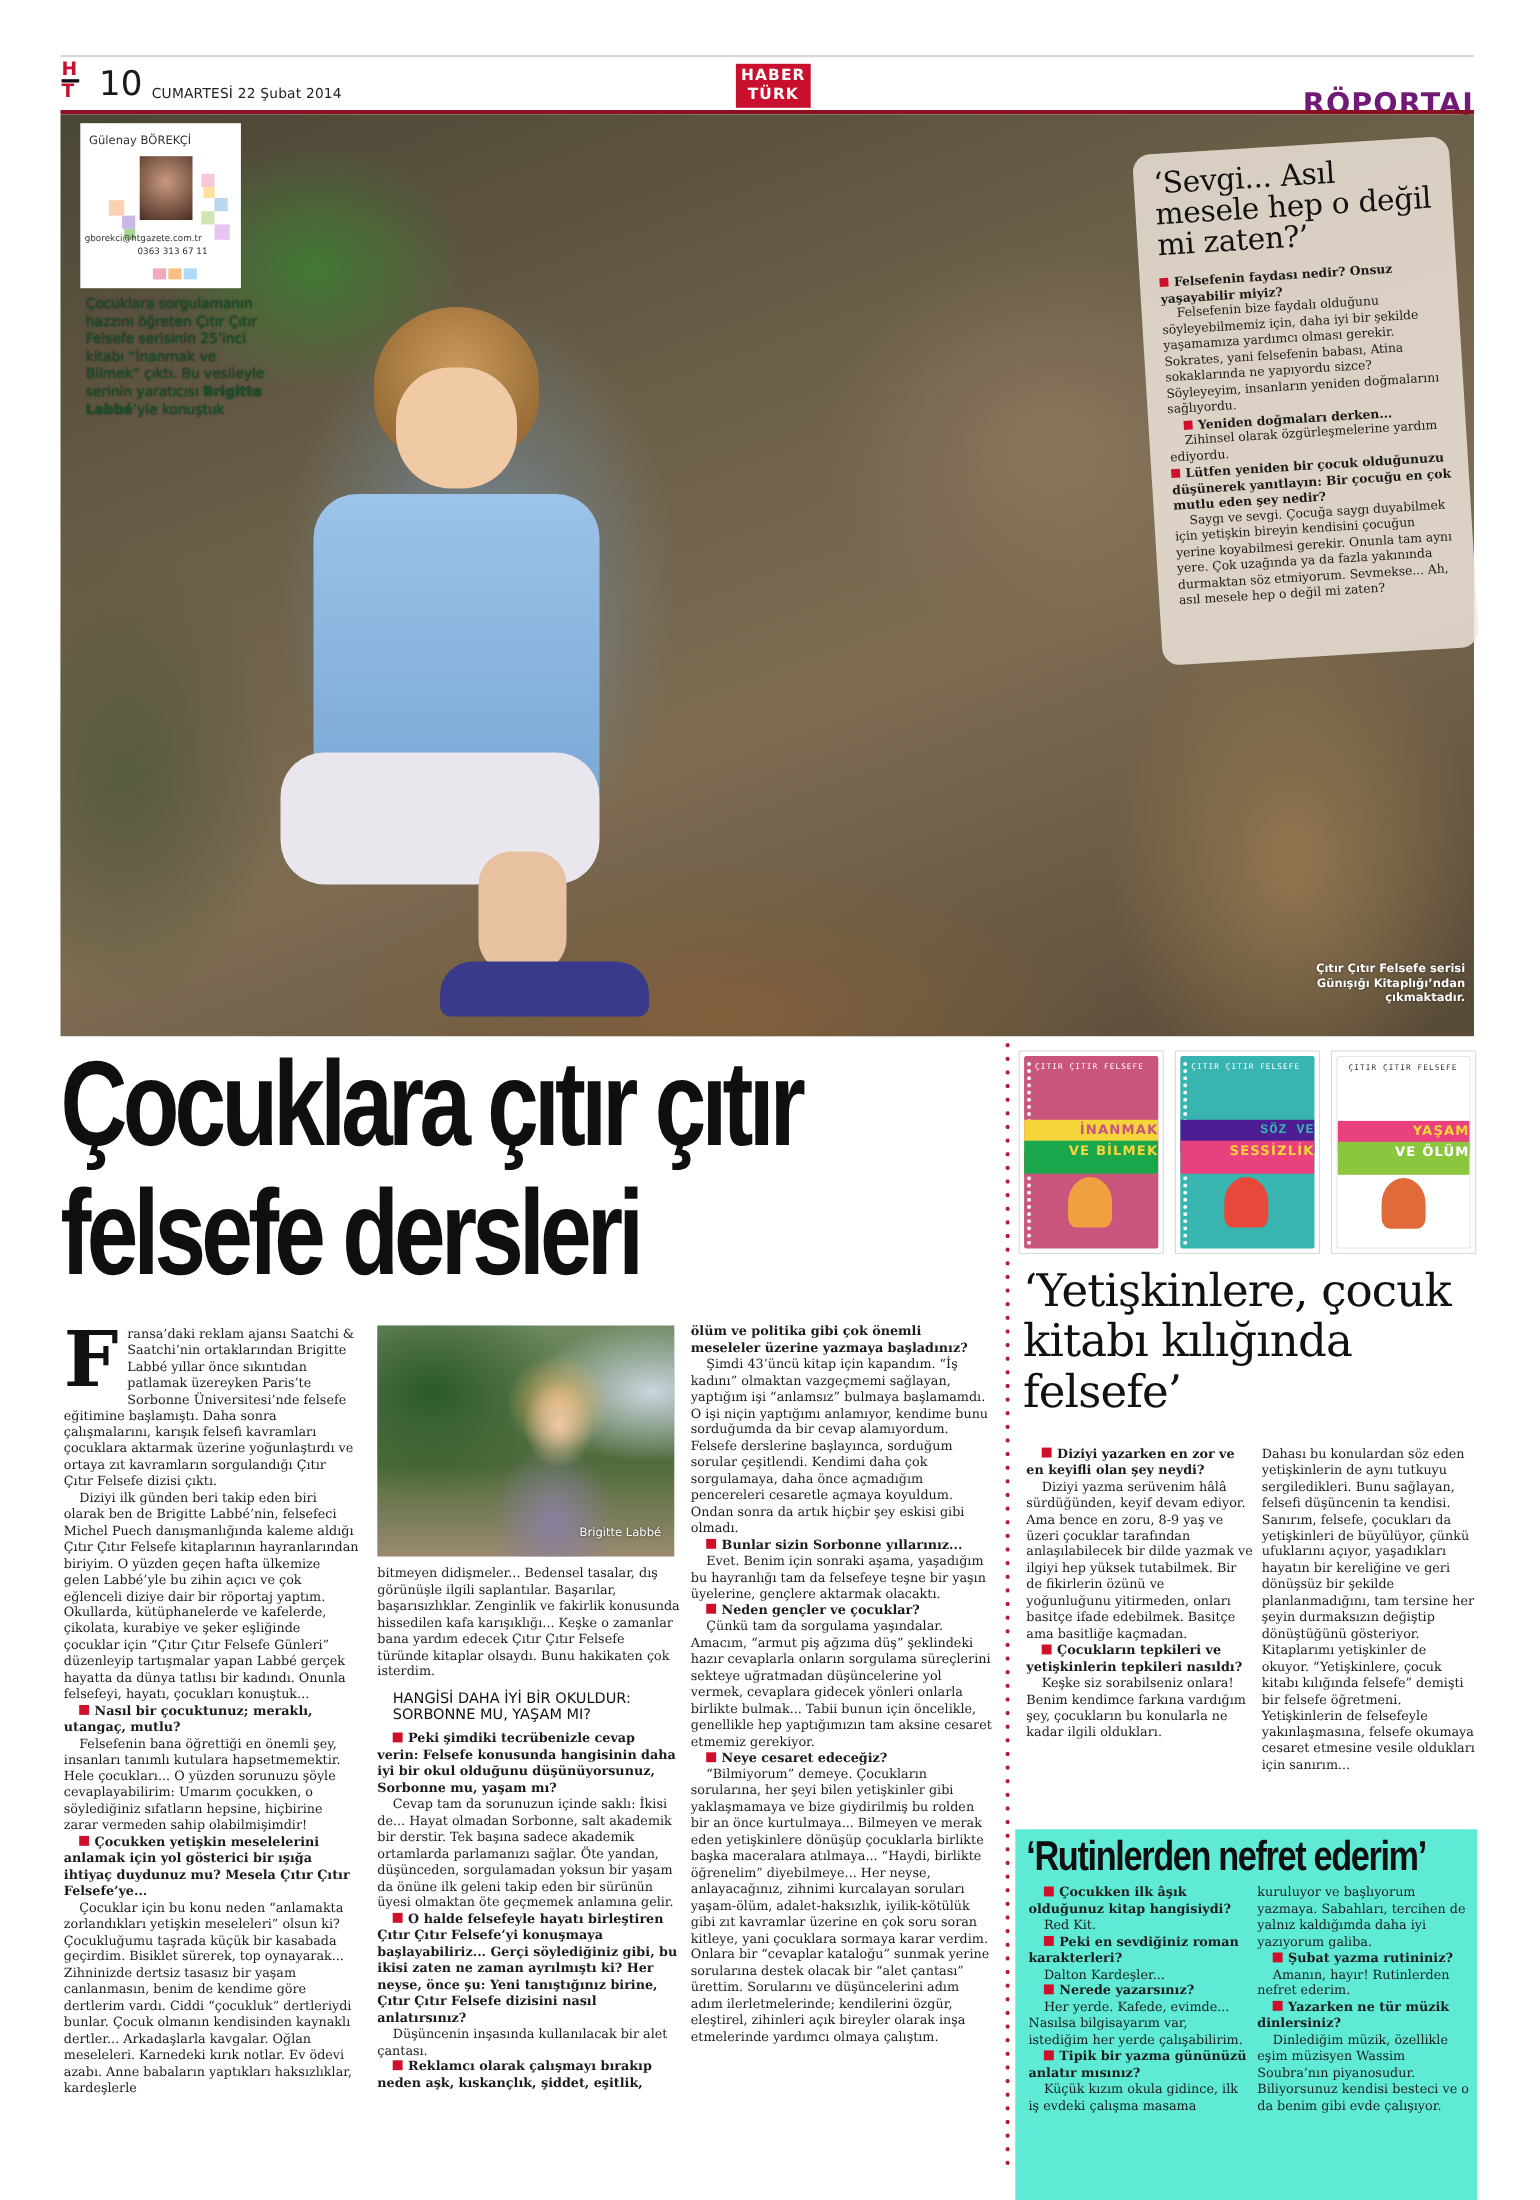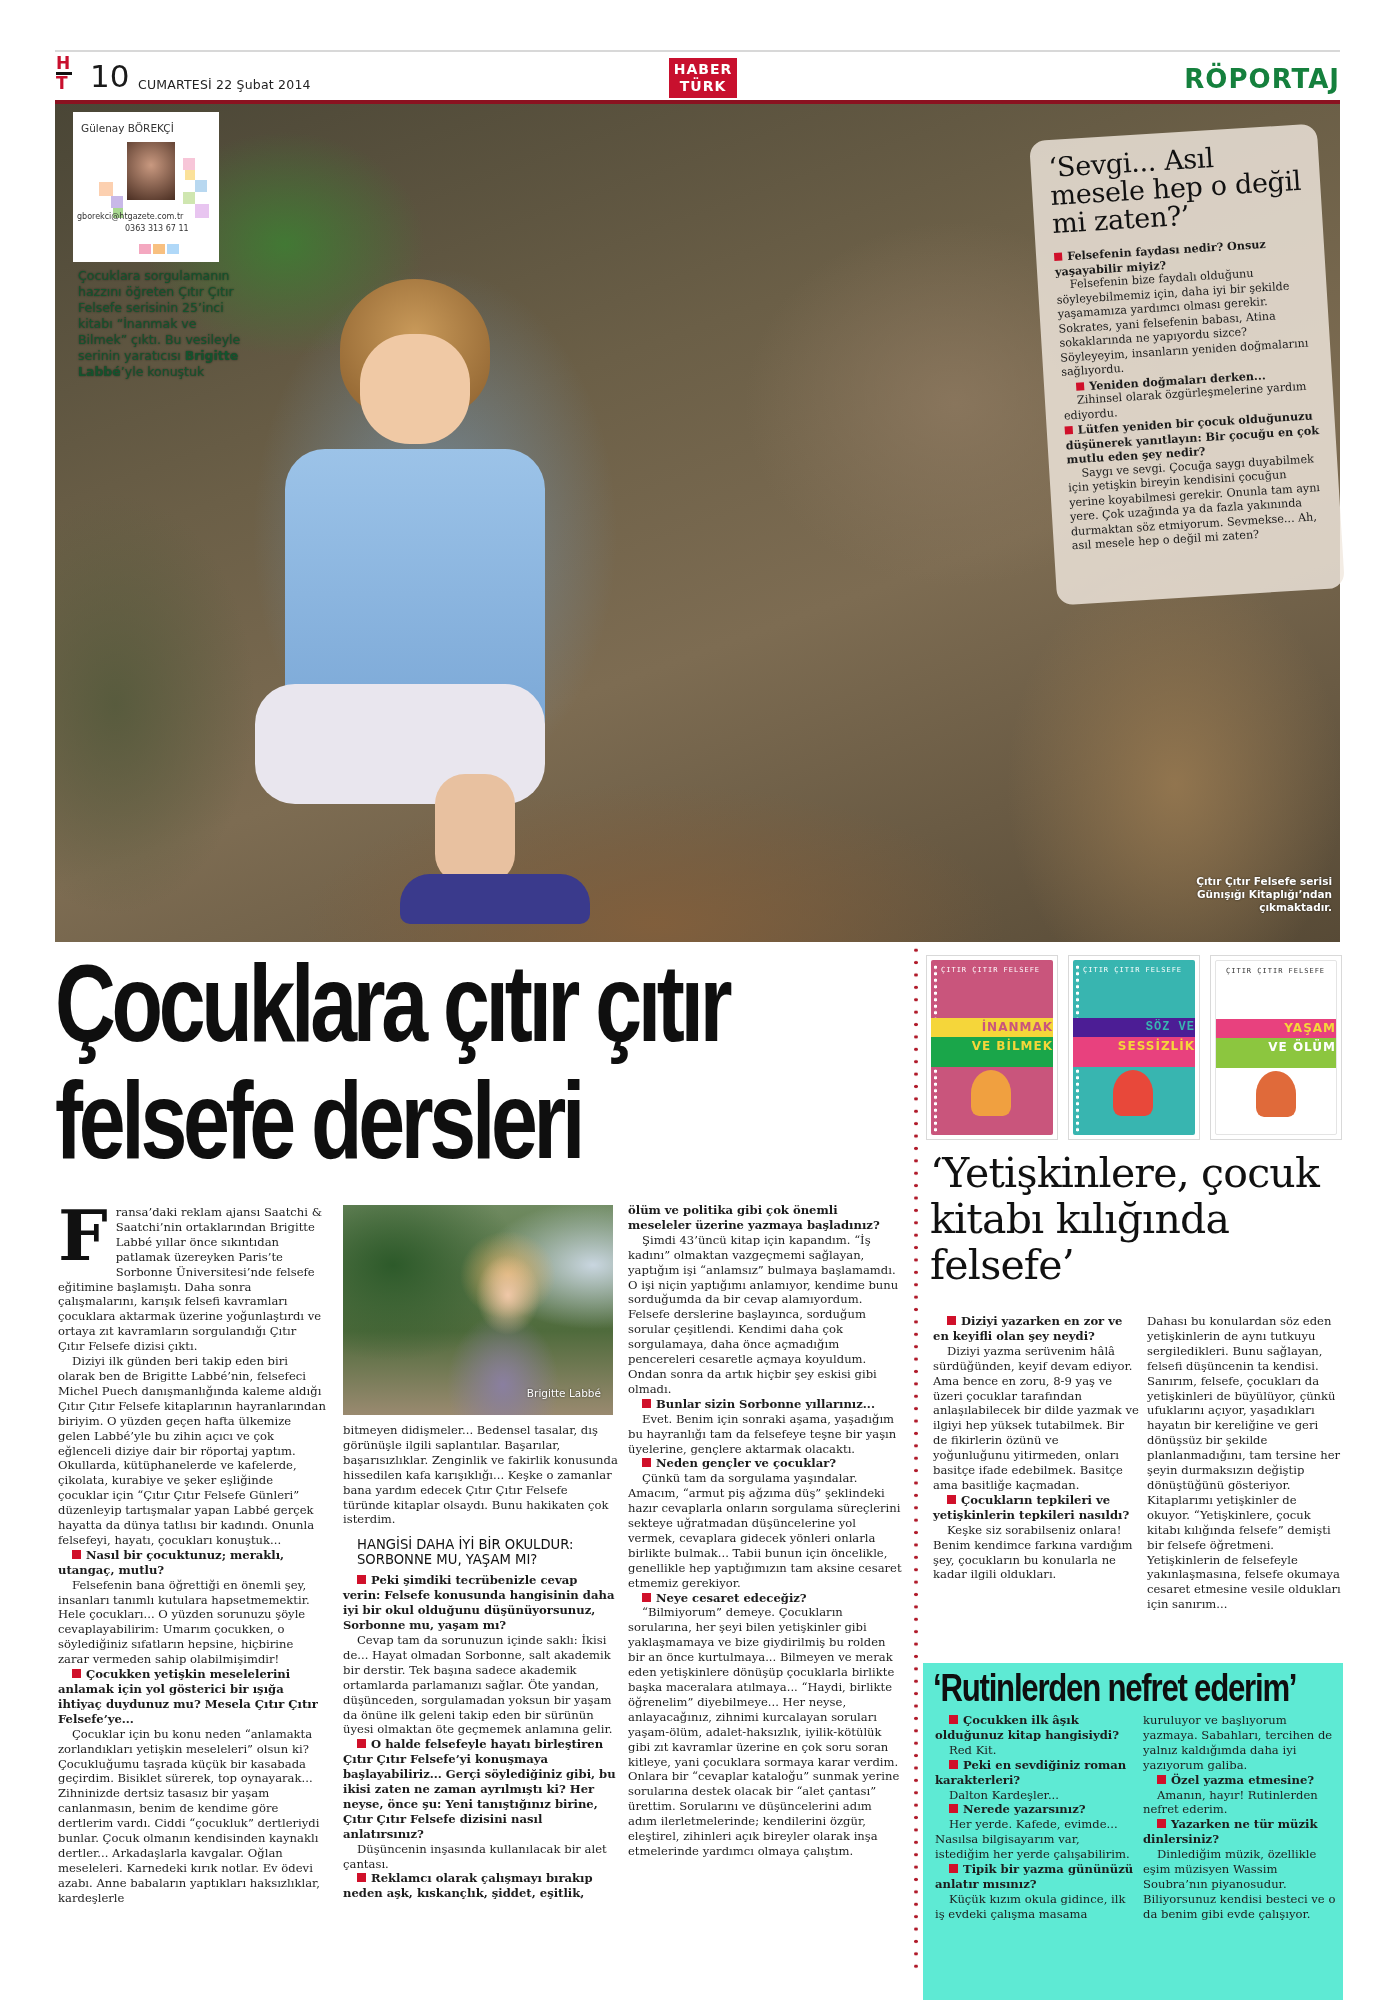--- a/index.html
+++ b/index.html
@@ -7,21 +7,21 @@
   body { position: relative; font-family: "DejaVu Serif", serif; color: #1a1a1a; }
 
   
   .topline { position: absolute; left: 55px; top: 50px; width: 1285px; height: 2px; background: #d8d8d8; }
   .ht-logo { position: absolute; left: 56px; top: 56px; width: 20px; height: 38px; }
   .ht-logo .h, .ht-logo .t { font-family: "DejaVu Sans", sans-serif; font-weight: bold; color: #c8102e; font-size: 17px; line-height: 15px; display:block; }
   .ht-logo .bar { display:block; width: 16px; height: 3px; background:#111; margin: 1px 0; }
   .page-num { position: absolute; left: 90px; top: 58px; font-family: "DejaVu Sans", sans-serif; font-size: 31px; line-height: 36px; color: #1a1a1a; font-weight: normal; }
   .date { position: absolute; left: 138px; top: 77px; font-family: "DejaVu Sans", sans-serif; font-size: 12.5px; color:#222; letter-spacing: 0.2px; }
   .brand { position: absolute; left: 669px; top: 58px; width: 68px; height: 40px; background: #c8102e; color: #fff; font-family: "DejaVu Sans", sans-serif; font-weight: bold; text-align: center; font-size: 14px; line-height: 17px; padding-top: 3px; letter-spacing: 1px; }
-  .section { position: absolute; right: 60px; top: 64px; font-family: "DejaVu Sans", sans-serif; font-weight: bold; font-size: 26px; color: #15803d; letter-spacing: 1px; }
+  .section { position: absolute; right: 60px; top: 80px; font-family: "DejaVu Sans", sans-serif; font-weight: bold; font-size: 26px; color: #701a75; letter-spacing: 1px; }
   .redline { position: absolute; left: 55px; top: 100px; width: 1285px; height: 4px; background: #8a1220; }
 
   
   .hero { position: absolute; left: 55px; top: 104px; width: 1285px; height: 838px; overflow: hidden;
     background:
       radial-gradient(ellipse 260px 380px at 380px 430px, rgba(120,170,220,0.55), rgba(0,0,0,0) 70%),
       radial-gradient(ellipse 200px 160px at 230px 140px, rgba(60,130,50,0.8), rgba(0,0,0,0) 70%),
       radial-gradient(ellipse 240px 320px at 1120px 680px, rgba(150,120,80,0.9), rgba(0,0,0,0) 70%),
       radial-gradient(ellipse 300px 260px at 900px 300px, rgba(140,120,95,0.85), rgba(0,0,0,0) 70%),
       radial-gradient(ellipse 500px 200px at 600px 820px, rgba(130,95,60,0.95), rgba(0,0,0,0) 70%),
@@ -270,18 +270,18 @@
     <p>Red Kit.</p>
     <div class="q indent"><span class="sq"></span><span>Peki en sevdiğiniz roman karakterleri?</span></div>
     <p>Dalton Kardeşler...</p>
     <div class="q indent"><span class="sq"></span><span>Nerede yazarsınız?</span></div>
     <p>Her yerde. Kafede, evimde... Nasılsa bilgisayarım var, istediğim her yerde çalışabilirim.</p>
     <div class="q indent"><span class="sq"></span><span>Tipik bir yazma gününüzü anlatır mısınız?</span></div>
     <p>Küçük kızım okula gidince, ilk iş evdeki çalışma masama</p>
   </div>
   <div class="col side-col2">
     <p class="noindent">kuruluyor ve başlıyorum yazmaya. Sabahları, tercihen de yalnız kaldığımda daha iyi yazıyorum galiba.</p>
-    <div class="q indent"><span class="sq"></span><span>Özel yazma etmesine?</span></div>
+    <div class="q indent"><span class="sq"></span><span>Şubat yazma rutininiz?</span></div>
     <p>Amanın, hayır! Rutinlerden nefret ederim.</p>
     <div class="q indent"><span class="sq"></span><span>Yazarken ne tür müzik dinlersiniz?</span></div>
     <p>Dinlediğim müzik, özellikle eşim müzisyen Wassim Soubra’nın piyanosudur. Biliyorsunuz kendisi besteci ve o da benim gibi evde çalışıyor.</p>
   </div>
 </div>
 
 </body></html>

